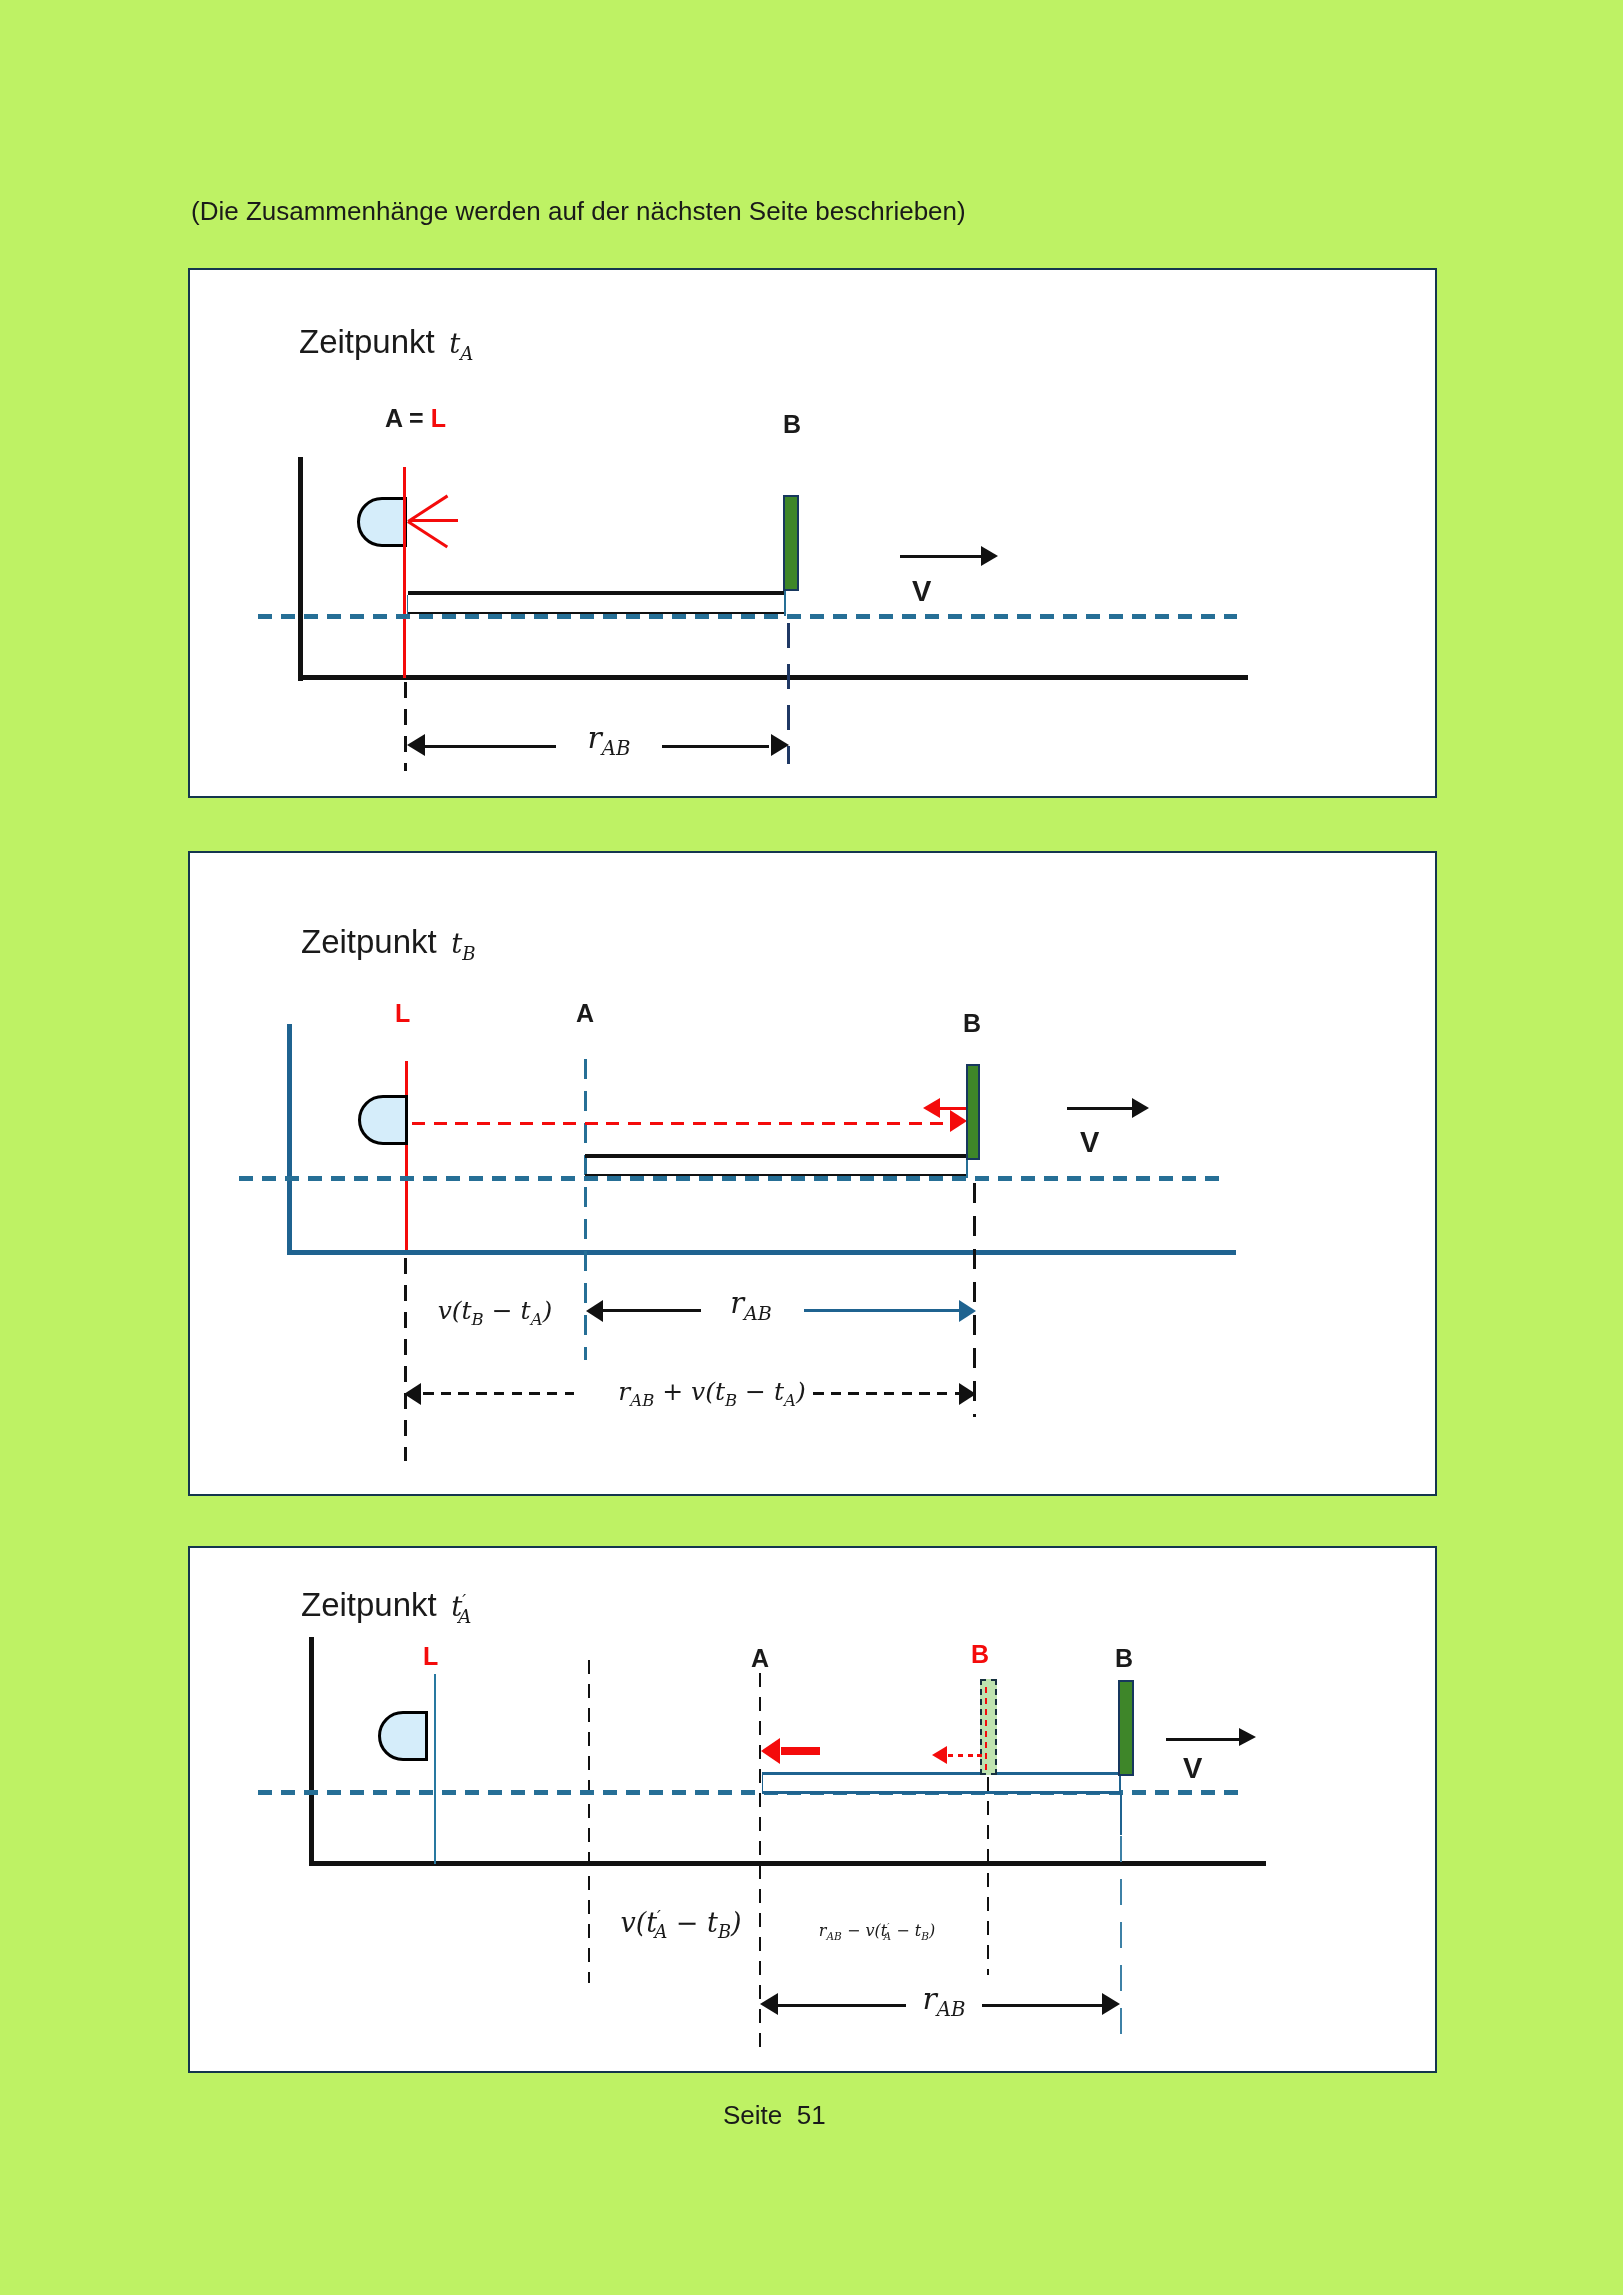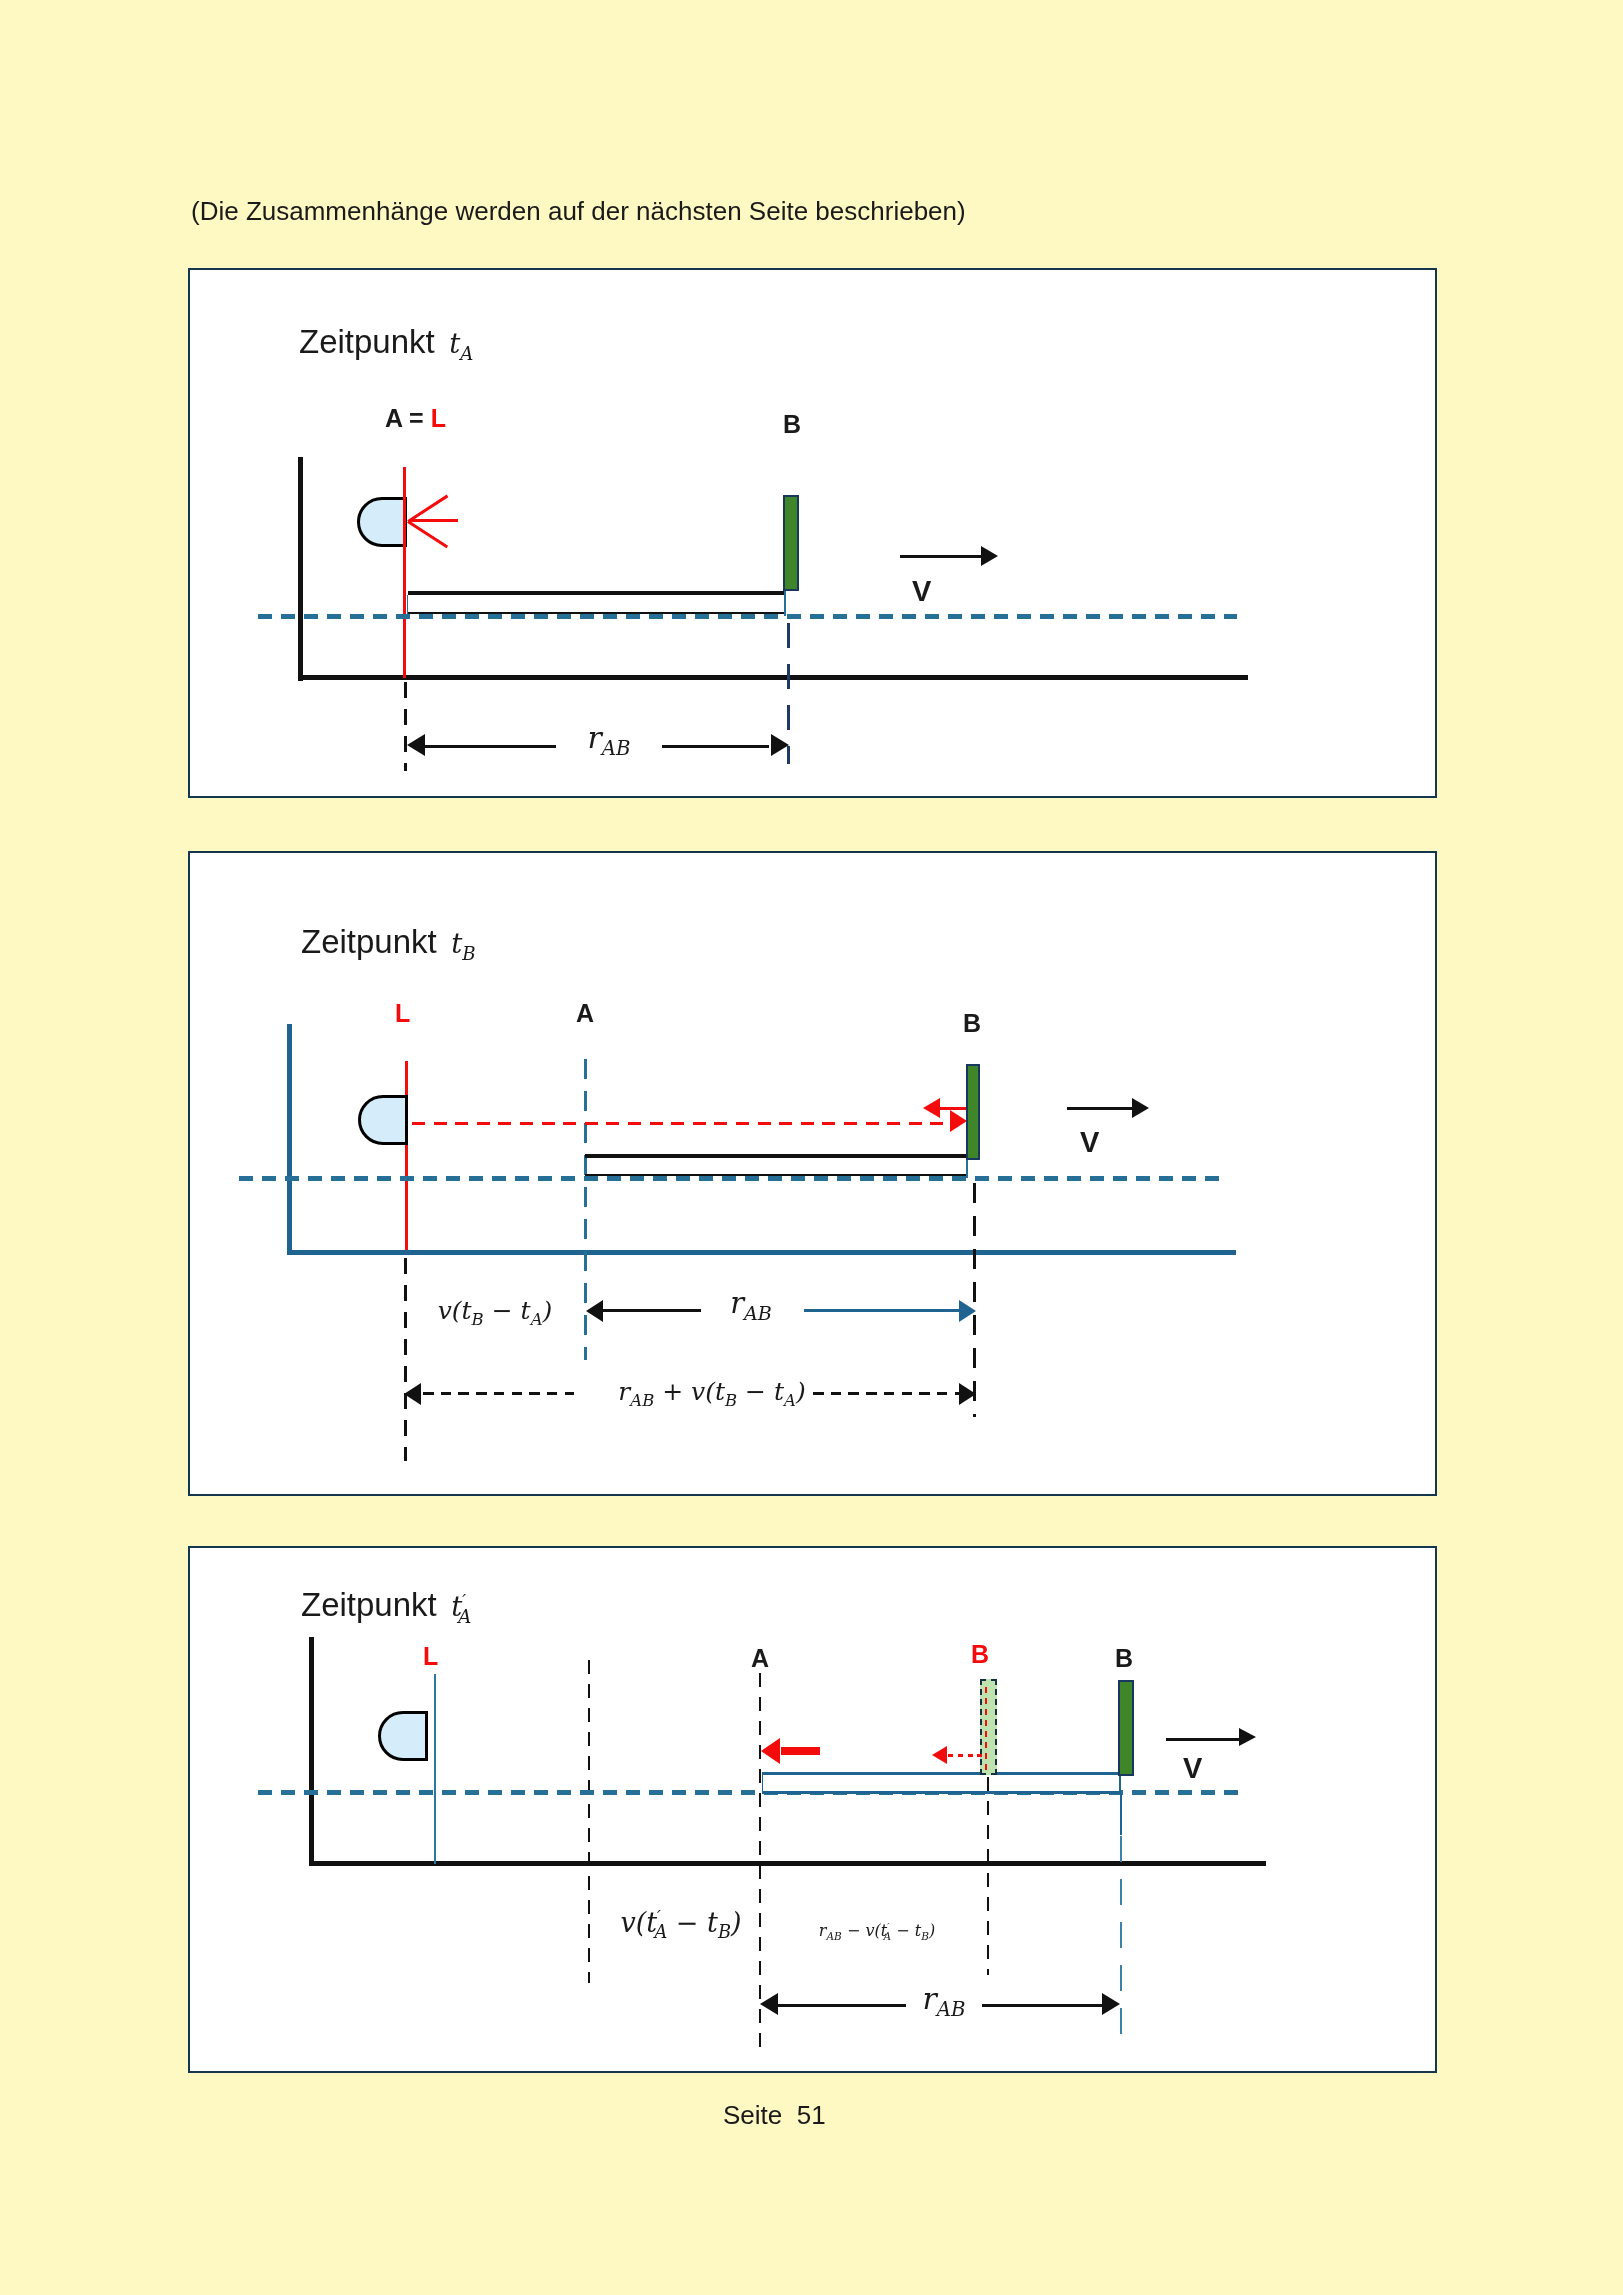--- a/index.html
+++ b/index.html
@@ -1,16 +1,16 @@
 <!DOCTYPE html>
 <html style="font-size:10.5px"><head>
 <meta charset="utf-8">
 <style>
   html,body{margin:0;padding:0;background:#e8e8e8}
-  .page{position:relative;width:1623px;height:2295px;background:#fef9c3;
+  .page{position:relative;width:1623px;height:2295px;background:#bef264;
         font-family:"Liberation Sans",sans-serif;color:#1a1a1a;overflow:hidden;margin:0 auto}
   .abs{position:absolute}
   .box{position:absolute;border:2.6px solid #14364E;box-sizing:border-box;background:#fff}
   .math{font-family:"DejaVu Serif",serif;font-style:italic}
   .bold{font-weight:700}
   .red{color:#F40B0B}
   sub{font-size:0.66em;line-height:0}
   sup.pr{font-size:0.62em;line-height:0}
   .tri{position:absolute;width:0;height:0}
   .lamp{position:absolute;width:50px;height:50px;background:#D5EDFA;border:3.3px solid #000;

